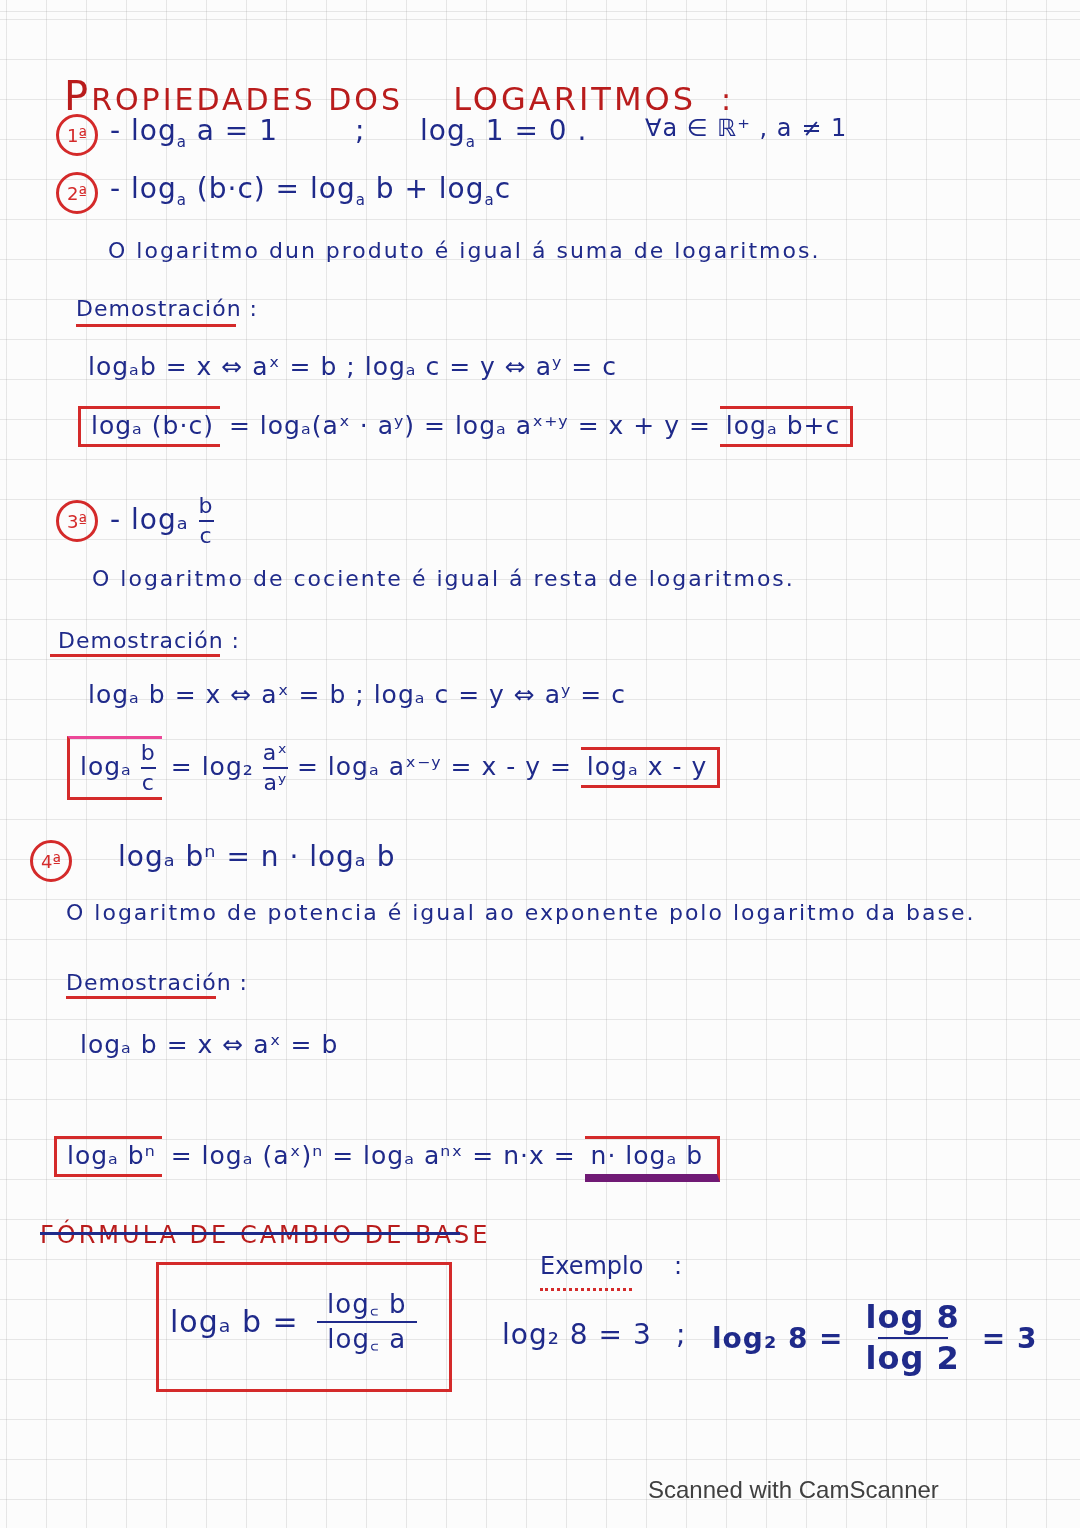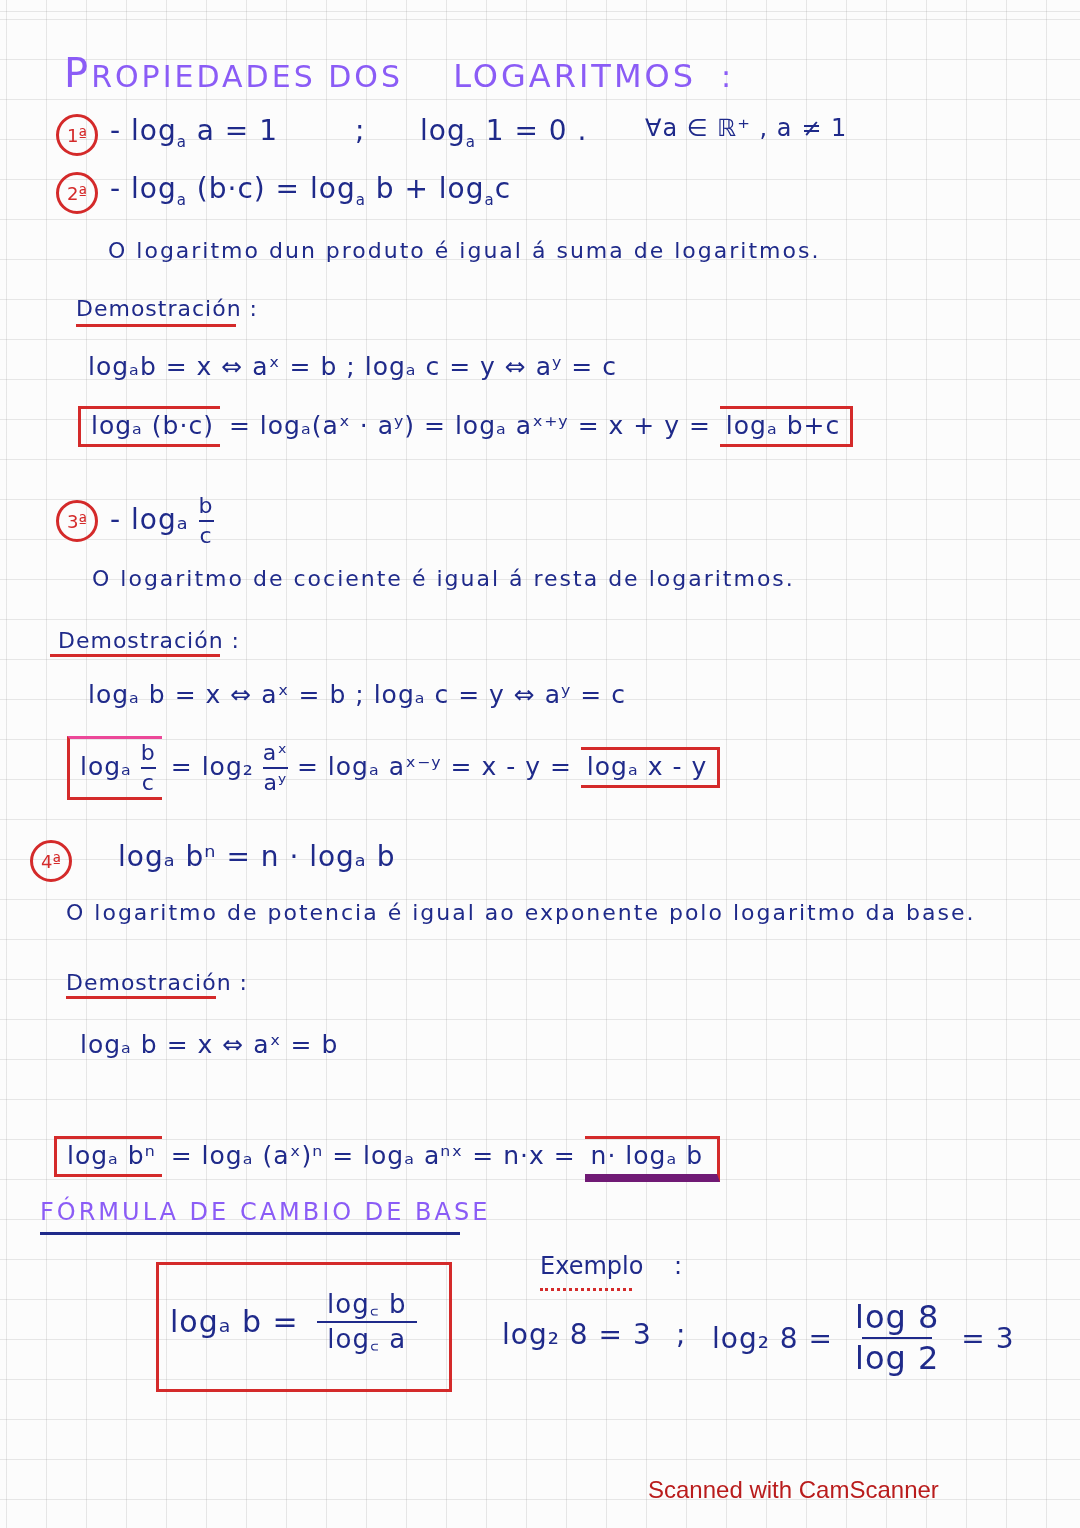--- a/index.html
+++ b/index.html
@@ -7,36 +7,36 @@
     width:1080px; height:1528px; position:relative; overflow:hidden;
     background-color:#fcfcfc;
     background-image:
       repeating-linear-gradient(0deg, rgba(150,150,150,0.22) 0 1px, transparent 1px 40px),
       repeating-linear-gradient(90deg, rgba(150,150,150,0.22) 0 1px, transparent 1px 40px);
     background-position: 0 12px, 6px 0;
     font-family: "DejaVu Sans", sans-serif;
     color:#1f2a8a;
   }
   .abs { position:absolute; white-space:nowrap; }
-  .red { color:#8b5cf6; }
+  .red { color:#b91c1c;margin-top:23px; }
   .title { font-size:30px; letter-spacing:3px; }
   .title .big { font-size:40px; }
   .eq { font-size:28px; letter-spacing:1px; }
   .text { font-size:22px; letter-spacing:2px; }
   .demo { font-size:22px; letter-spacing:1px; }
   .demo-ul { position:absolute; height:3px; background:#d42a2a; }
   .num-badge {
     position:absolute; width:36px; height:36px; border:3px solid #d42a2a; border-radius:50%;
     color:#d42a2a; font-size:18px; display:flex; align-items:center; justify-content:center;
   }
   .box { position:absolute; border:3px solid #d42a2a; }
   sub { font-size:15px; }
   .frac { display:inline-flex; flex-direction:column; align-items:center; vertical-align:middle; font-size:22px; line-height:1.1; }
   .frac .bar { width:100%; height:2px; background:#1f2a8a; margin:2px 0; }
-  .footer { font-family:"Liberation Sans", sans-serif; color:#b91c1c; font-size:24px; }
+  .footer { font-family:"Liberation Sans", sans-serif; color:#404040; font-size:24px; }
   .section-ul { position:absolute; height:3px; background:#1f2a8a; }
   .wavy { position:absolute; height:6px; border-bottom:3px dotted #d42a2a; }
 </style>
 </head>
 <body>
 
 <div class="abs red title" style="left:64px; top:50px;">
   <span class="big">P</span><span>ROPIEDADES DOS</span>
   &nbsp;&nbsp;&nbsp;<span class="big" style="font-size:32px;">LOGARITMOS</span>
   &nbsp;<span>:</span>
@@ -128,21 +128,21 @@
 </div>
 
 <div class="abs" style="left:540px; top:1252px; font-size:24px; color:#1f2a8a;">
   <span>Exemplo</span>
   &nbsp;&nbsp;&nbsp;<span>:</span>
 </div>
 <div class="wavy" style="left:540px; top:1282px; width:92px;"></div>
 
 <div class="abs eq" style="left:502px; top:1318px; font-size:28px;">log₂ 8 = 3</div>
 <div class="abs eq" style="left:676px; top:1318px; font-size:28px;">;</div>
-<div class="abs eq" style="left:712px; top:1300px; font-size:28px; display:flex; align-items:center; gap:22px;">
+<div class="abs eq" style="left:712px; top:1300px; font-size:28px; display:flex; align-items:center; gap:22px;font-weight:bold;">
   <span>log₂ 8 =</span>
   <span class="frac" style="font-size:32px;">
     <span>log 8</span>
     <span class="bar" style="width:70px;"></span>
     <span>log 2</span>
   </span>
   <span>= 3</span>
 </div>
 
 <div class="abs footer" style="left:648px; top:1476px;">Scanned with CamScanner</div>

